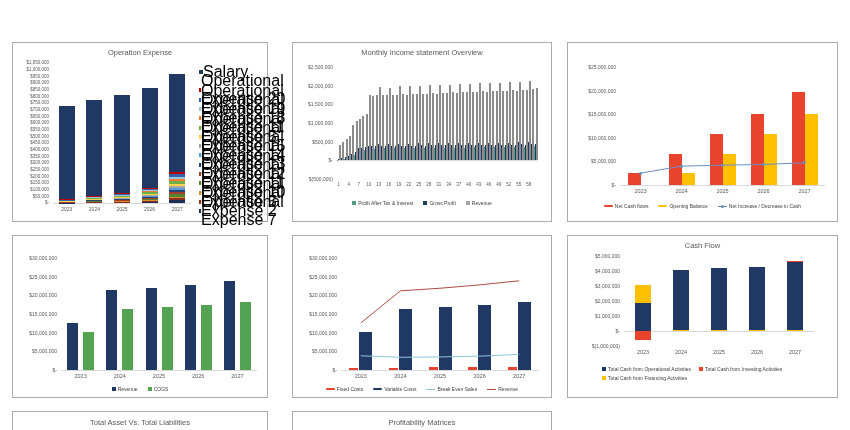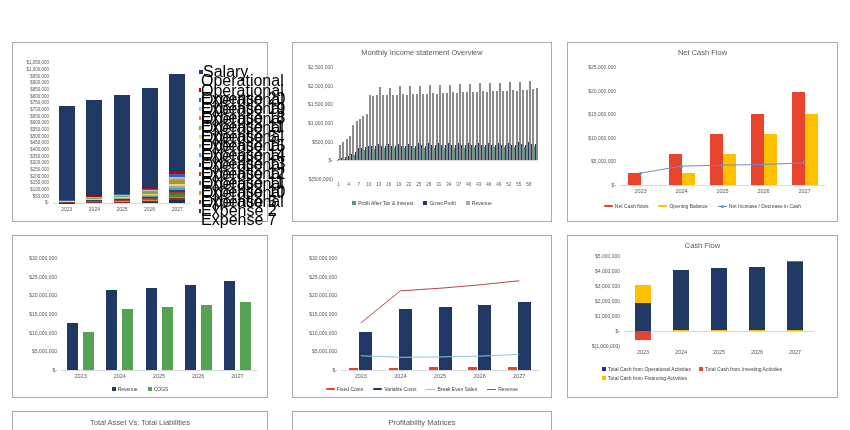--- a/index.html
+++ b/index.html
@@ -26,20 +26,21 @@
   .sw-line .dot{position:absolute;left:3px;top:-1px;width:3px;height:3px;border-radius:50%;}
   .legcol .item{position:absolute;display:flex;align-items:center;}
   .ptitle2{margin-top:6px;text-align:center;font-size:7.5px;color:#595959;}
 </style>
 </head>
 <body>
 
 <div class="page">
 
   <section class="panel" style="left:12px;top:42px;width:256px;height:180px;">
+    <div class="ptitle">Operation Expense</div>
     <div class="cbody">
         <div class="ytick" style="left: 0px; width: 36px; top: 17.3px; font-size: 4.5px;">$1,050,000</div>
         <div class="ytick" style="left: 0px; width: 36px; top: 23.9667px; font-size: 4.5px;">$1,000,000</div>
         <div class="ytick" style="left: 0px; width: 36px; top: 30.6333px; font-size: 4.5px;">$950,000</div>
         <div class="ytick" style="left: 0px; width: 36px; top: 37.3px; font-size: 4.5px;">$900,000</div>
         <div class="ytick" style="left: 0px; width: 36px; top: 43.9667px; font-size: 4.5px;">$850,000</div>
         <div class="ytick" style="left: 0px; width: 36px; top: 50.6333px; font-size: 4.5px;">$800,000</div>
         <div class="ytick" style="left: 0px; width: 36px; top: 57.3px; font-size: 4.5px;">$750,000</div>
         <div class="ytick" style="left: 0px; width: 36px; top: 63.9667px; font-size: 4.5px;">$700,000</div>
         <div class="ytick" style="left: 0px; width: 36px; top: 70.6333px; font-size: 4.5px;">$650,000</div>
@@ -424,21 +425,20 @@
           </span>
           <span class="item">
             <span class="sw-square" style="background: rgb(166, 166, 166);"></span>
             <span class="lbl">Revenue</span>
           </span>
         </div>
       </div>
   </section>
 
   <section class="panel" style="left:567px;top:42px;width:271px;height:180px;">
-    <div class="ptitle">Net Cash Flow</div>
     <div class="cbody">
         <div class="ytick" style="left: 0px; width: 48px; top: 21px; font-size: 5px;">$25,000,000</div>
         <div class="ytick" style="left: 0px; width: 48px; top: 44.6px; font-size: 5px;">$20,000,000</div>
         <div class="ytick" style="left: 0px; width: 48px; top: 68.2px; font-size: 5px;">$15,000,000</div>
         <div class="ytick" style="left: 0px; width: 48px; top: 91.8px; font-size: 5px;">$10,000,000</div>
         <div class="ytick" style="left: 0px; width: 48px; top: 115.4px; font-size: 5px;">$5,000,000</div>
         <div class="ytick" style="left: 0px; width: 48px; top: 139px; font-size: 5px;">$-</div>
         <div class="axisline" style="left: 52px; width: 205px; top: 142px;"></div>
         <div class="bar" style="left: 59.5px; width: 13px; top: 130.2px; height: 11.8px; background: rgb(232, 67, 45);"></div>
         <div class="bar" style="left: 100.5px; width: 13px; top: 111.32px; height: 30.68px; background: rgb(232, 67, 45);"></div>

